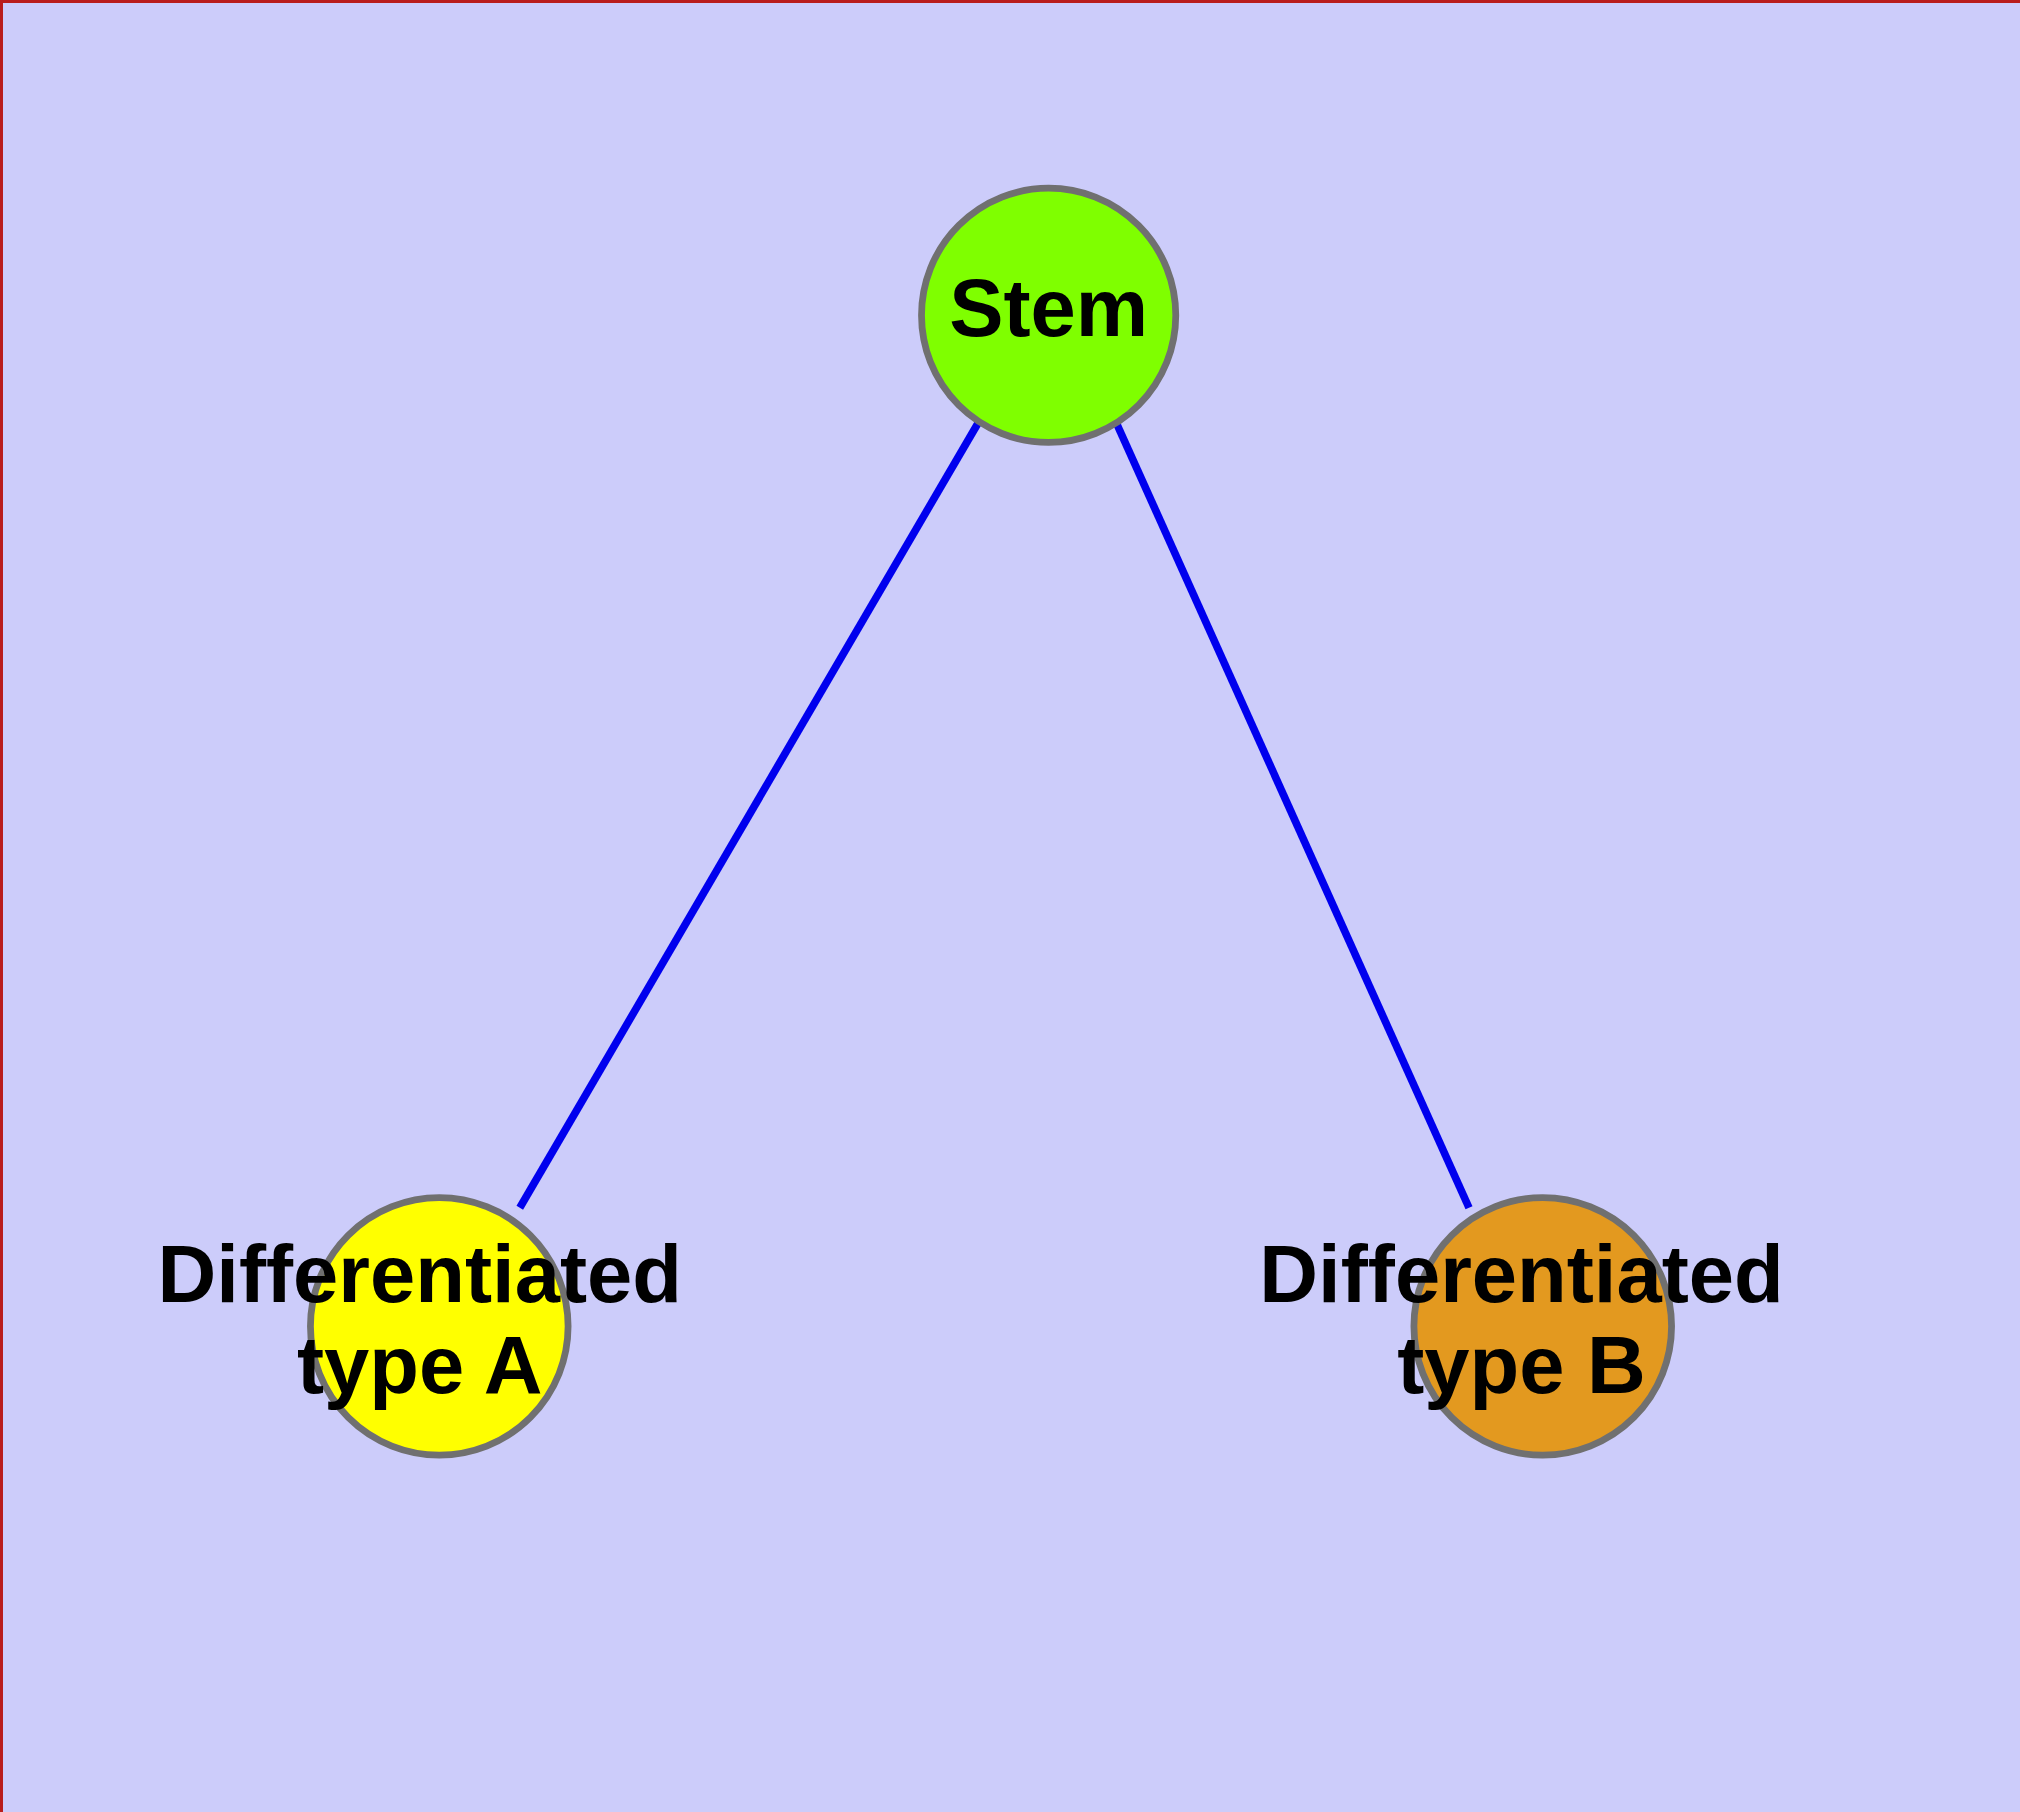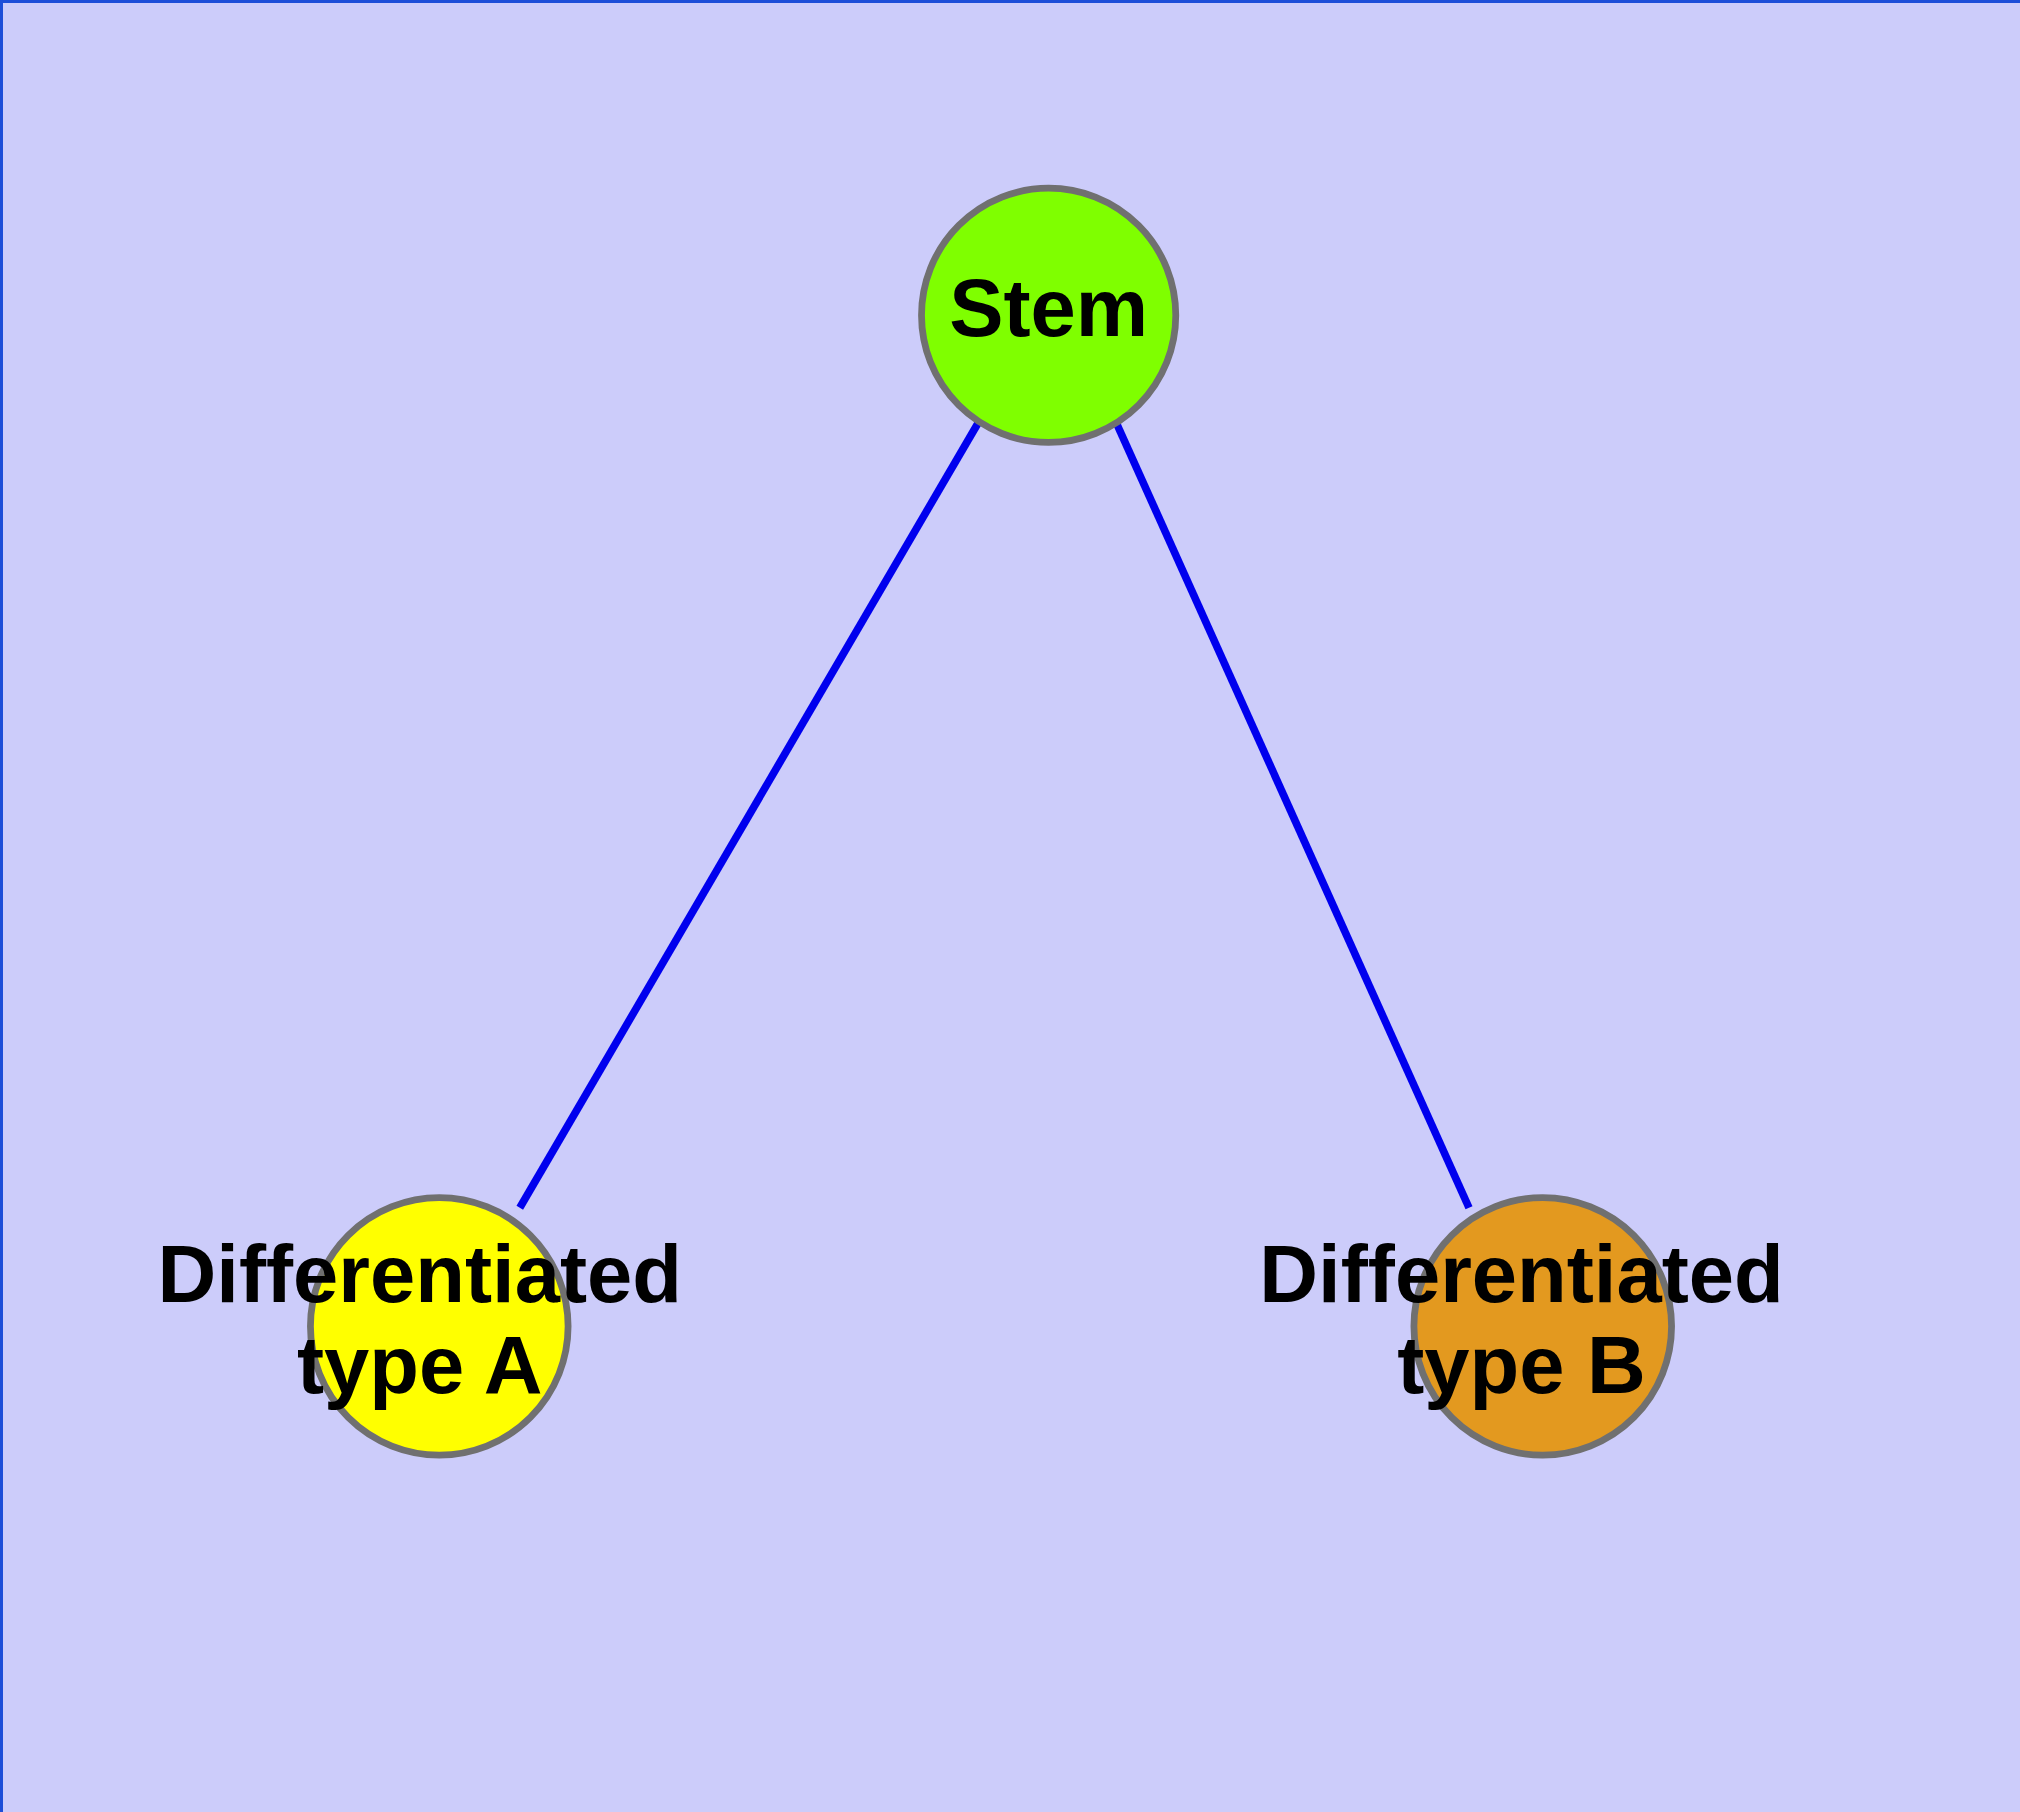--- a/index.html
+++ b/index.html
@@ -5,21 +5,21 @@
 <style>
   html, body {
     margin: 0;
     padding: 0;
     background: #ffffff;
   }
   #canvas {
     position: relative;
     width: 2021px;
     height: 1812px;
-    background: #1d4ed8;
+    background: #b91c1c;
     overflow: hidden;
     font-family: "Liberation Sans", "DejaVu Sans", sans-serif;
   }
   #plot-background {
     position: absolute;
     left: 2.5px;
     top: 2.5px;
     width: 2018px;
     height: 1810px;
     background: #ccccfa;

